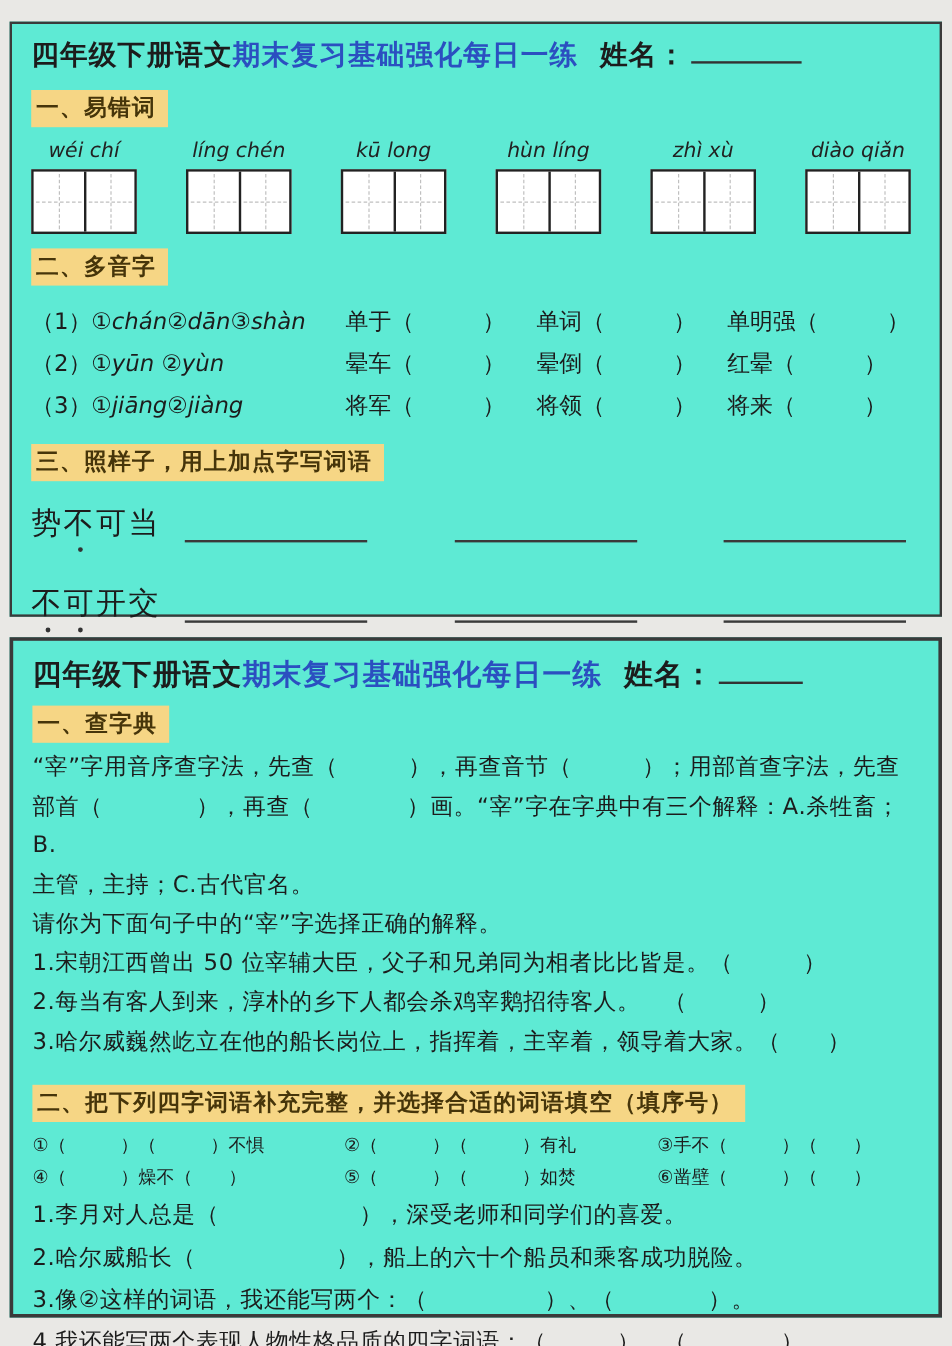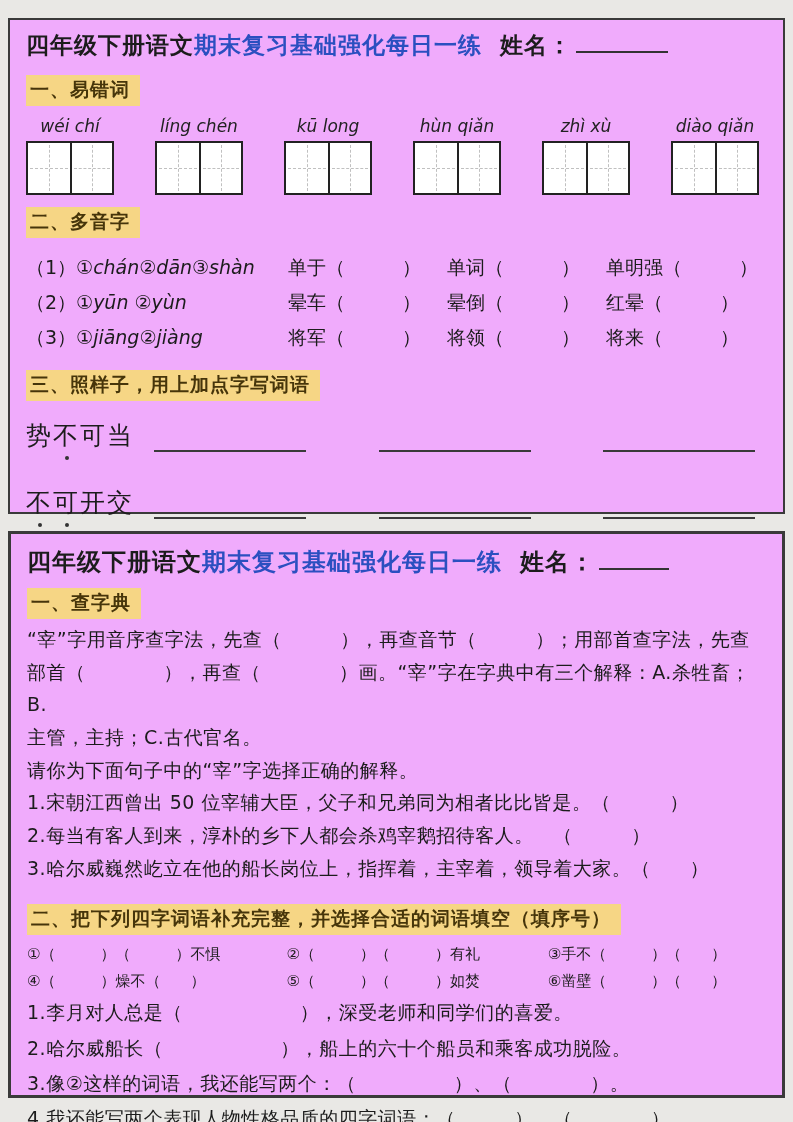--- a/index.html
+++ b/index.html
@@ -4,21 +4,21 @@
 <style>
   * { margin:0; padding:0; box-sizing:border-box; }
   body {
     width:793px; height:1122px; overflow:hidden;
     background:#e9e8e5;
     font-family:"DejaVu Sans","Liberation Sans",sans-serif;
     color:#1c1c1c;
     position:relative;
   }
   .page {
-    position:absolute; left:8px; width:777px; background:#f0abfc;
+    position:absolute; left:8px; width:777px; background:#5eead4;
     border:2px solid #3a3a3a; padding:10px 18px 8px 16px;
   }
   #page1 { top:18px; height:496px; }
   #page2 { top:531px; height:567px; border-width:3px; padding-top:12px; }
 
   .hdr { font-size:23px; font-weight:bold; letter-spacing:1px; margin-bottom:8px; white-space:nowrap; }
   .hdr .blue { color:#2b4fc0; }
   .hdr .name-label { margin-left:18px; }
   .name-blank { display:inline-block; width:92px; border-bottom:2px solid #333; height:20px; vertical-align:baseline; margin-left:4px; }
   #page2 .name-blank { width:70px; }
@@ -90,21 +90,21 @@
         </div>
     </div>
     <div class="wordcol">
       <span class="pinyin">kū  long</span>
       <div class="tian">
           <div class="cell"></div>
           <div class="cell"></div>
         </div>
     </div>
     <div class="wordcol">
-      <span class="pinyin">hùn  qiǎn</span>
+      <span class="pinyin">hùn  líng</span>
       <div class="tian">
           <div class="cell"></div>
           <div class="cell"></div>
         </div>
     </div>
     <div class="wordcol">
       <span class="pinyin">zhì  xù</span>
       <div class="tian">
           <div class="cell"></div>
           <div class="cell"></div>

